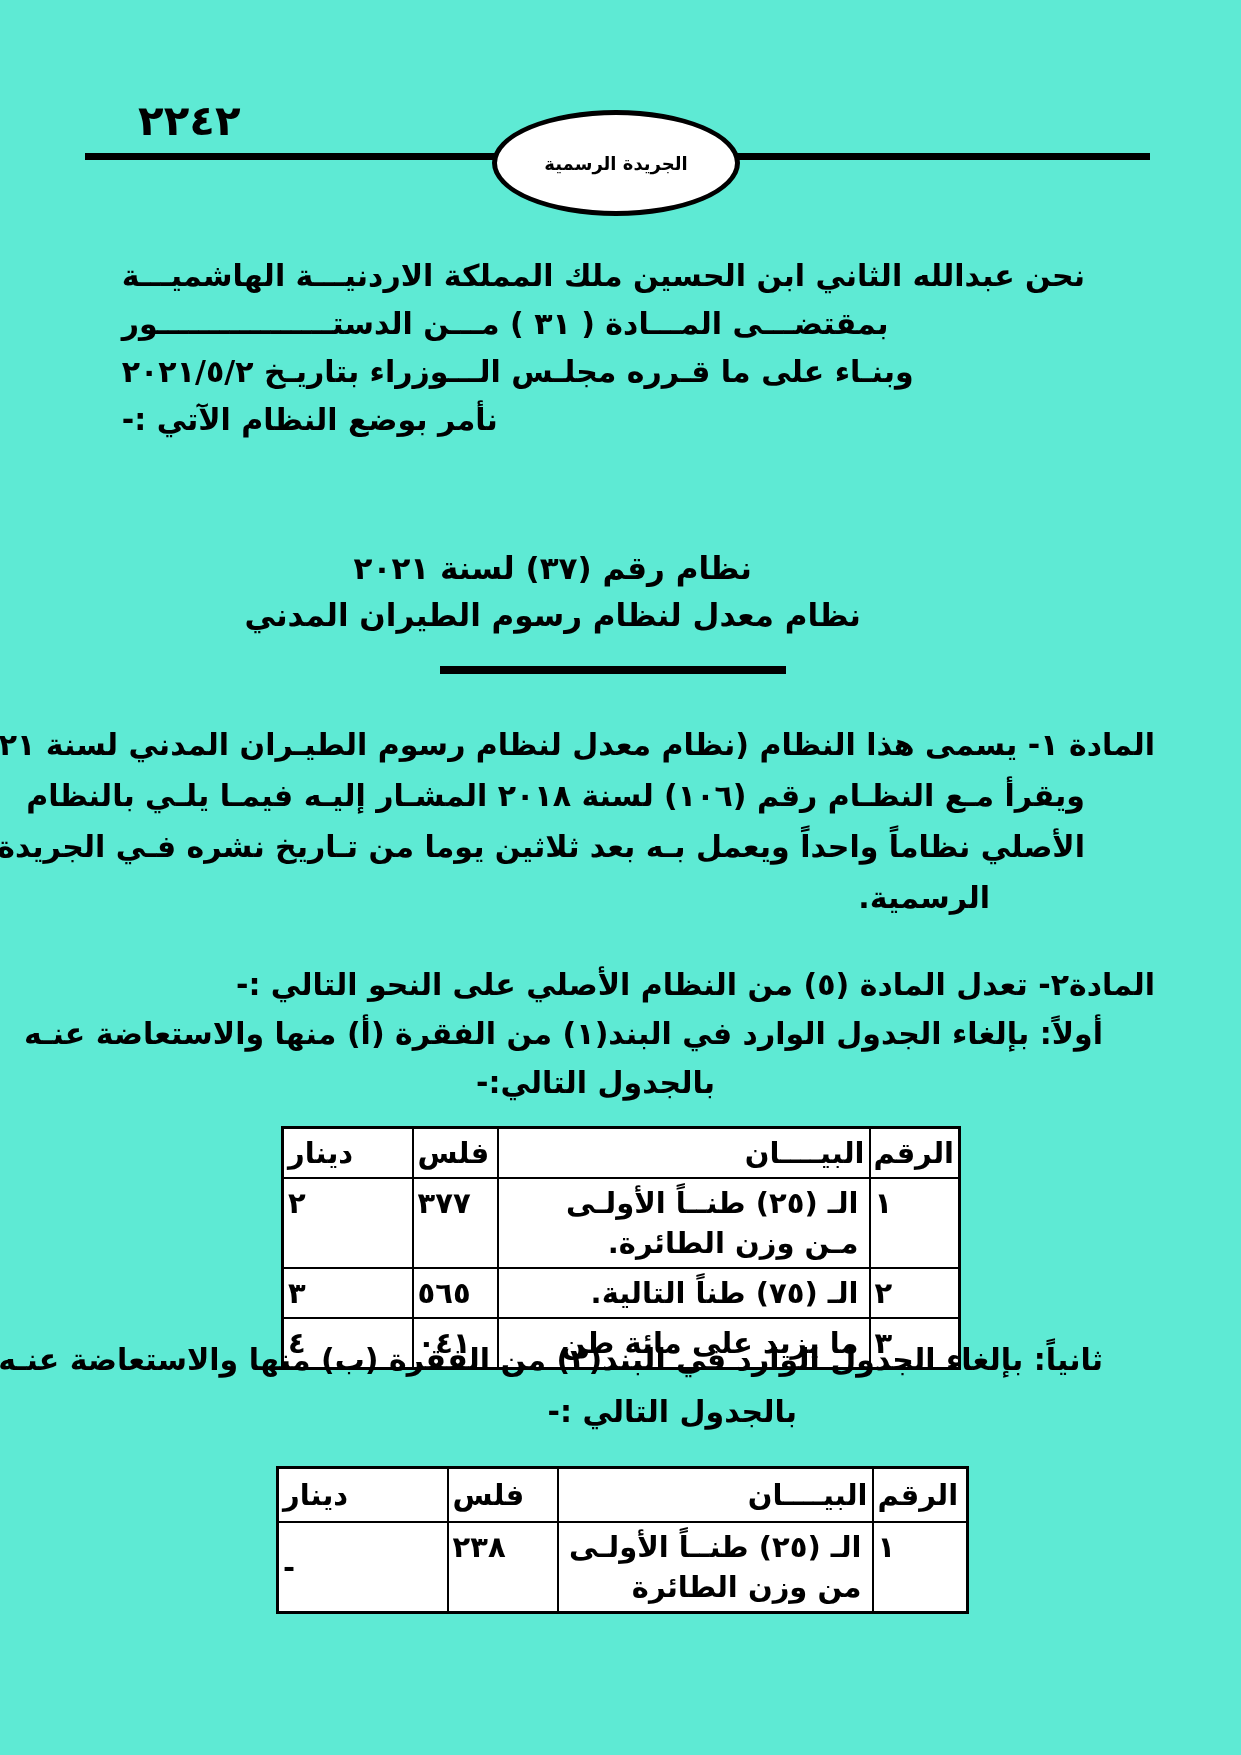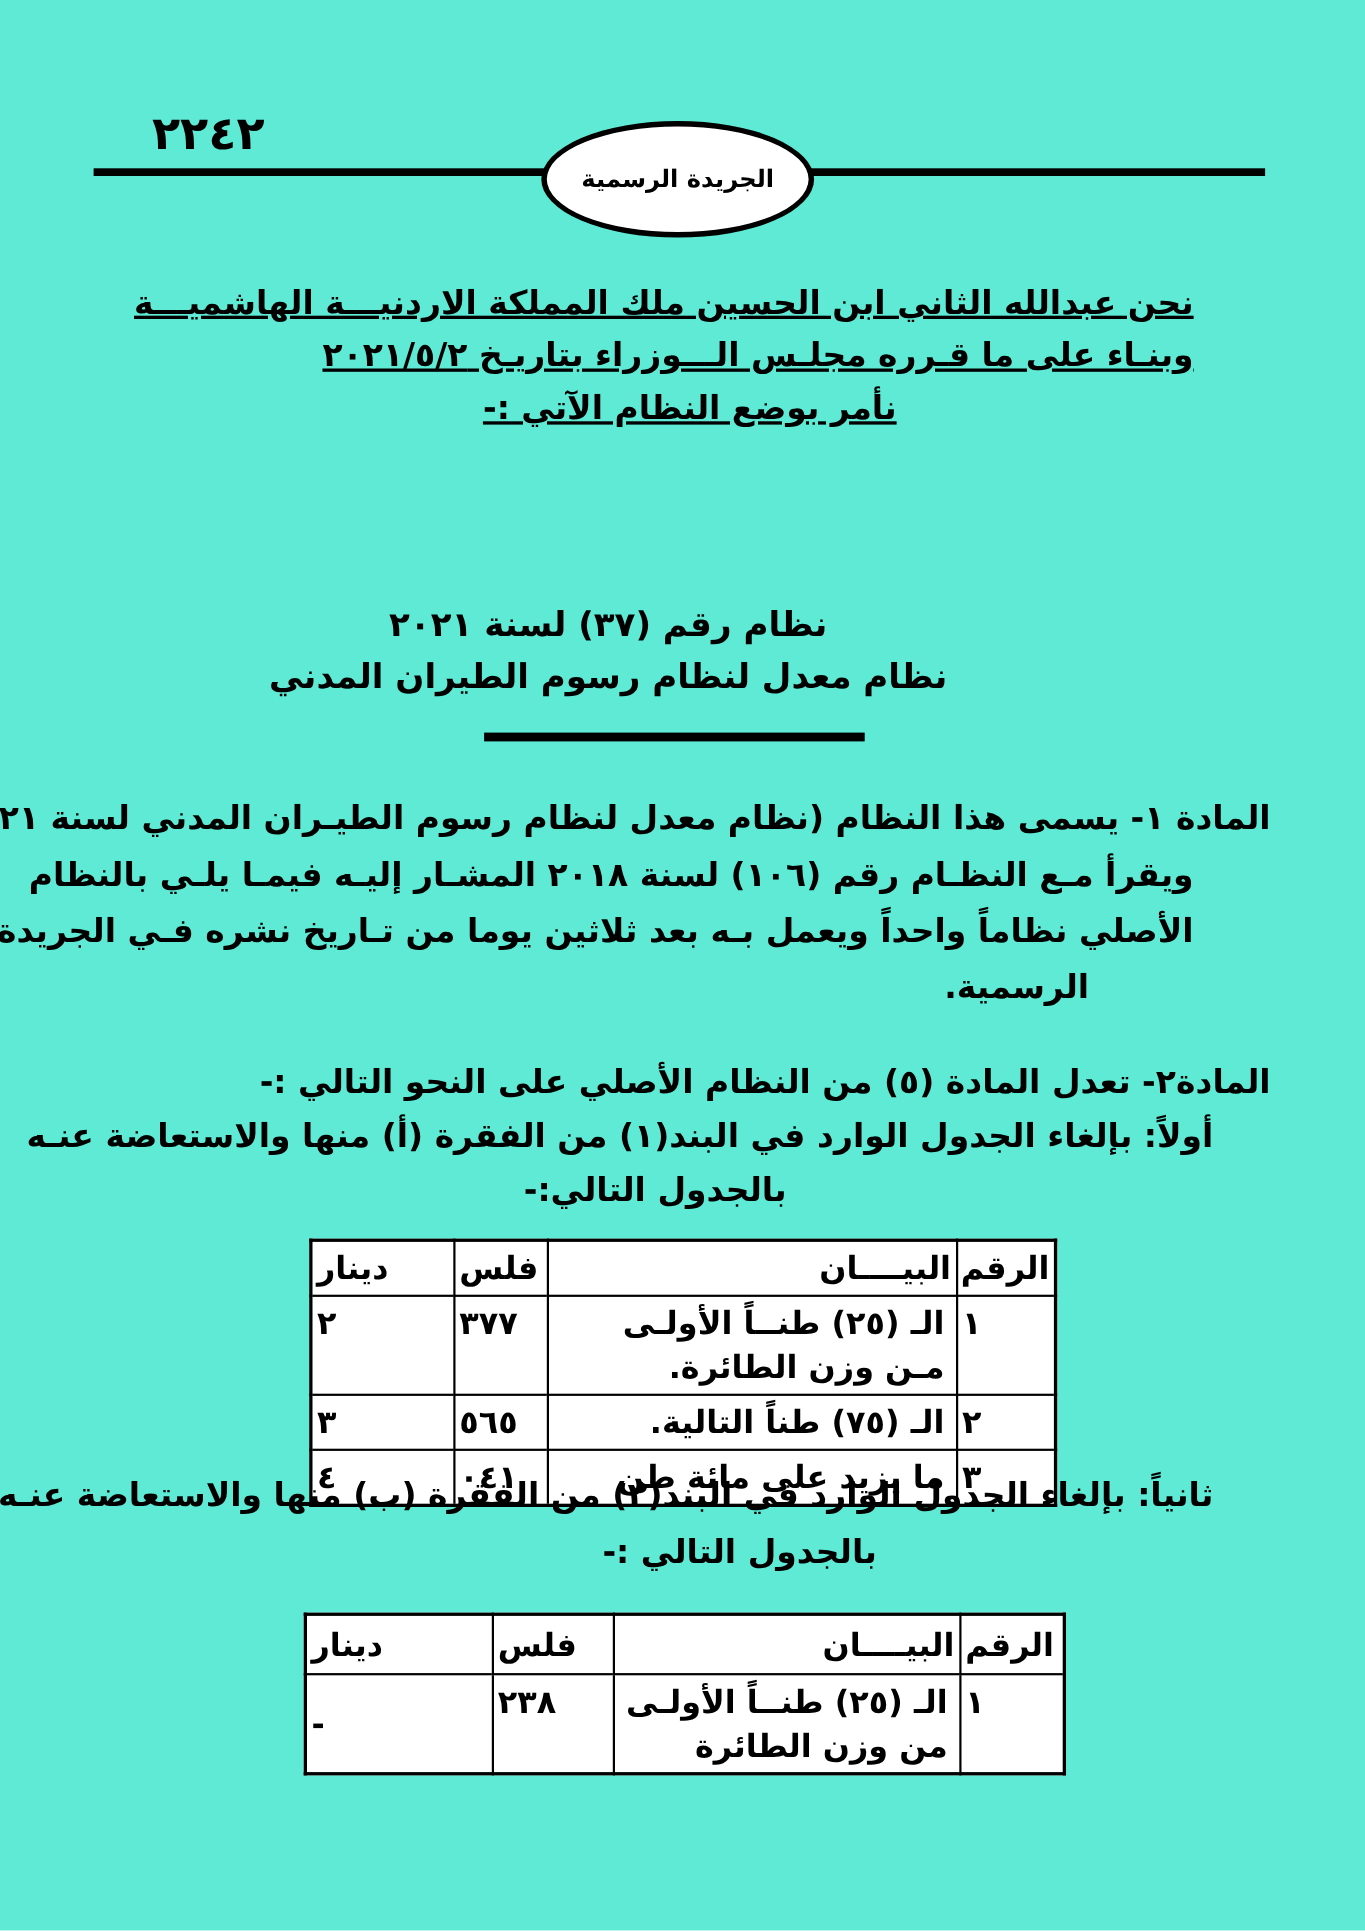--- a/index.html
+++ b/index.html
@@ -19,25 +19,25 @@
   }
   .header-rule {
     position:absolute; top:153px; left:85px;
     width:1065px; height:7px; background:#000; z-index:1;
   }
   .gazette-oval {
     position:absolute; left:492px; top:110px;
     width:238px; height:96px;
     background:#fff; border:5px solid #000; border-radius:50%;
     display:flex; align-items:center; justify-content:center;
-    font-size:22px; z-index:2;
+    font-size:18px; z-index:2;
   }
   .preamble {
     position:absolute; top:252px; right:156px;
-    text-align:right; font-size:30px; line-height:48px; white-space:nowrap;text-decoration:underline;
+    text-align:left; font-size:30px; line-height:48px; white-space:nowrap;
   }
   .preamble .royal-order { margin-right:270px; }
   .decree-title {
     position:absolute; top:545px; right:380px;
     text-align:center; font-size:31px; line-height:47px; white-space:nowrap;
   }
   .title-underline {
     position:absolute; top:666px; left:440px;
     width:346px; height:8px; background:#000;
   }
@@ -84,20 +84,21 @@
   <div class="page-number">٢٢٤٢</div>
 
   <div class="header-rule"></div>
 
   <div class="gazette-oval">
     <span>الجريدة الرسمية</span>
   </div>
 
   <div class="preamble">
     <div>نحن عبدالله الثاني ابن الحسين ملك المملكة الاردنيـــة الهاشميـــة</div>
+    <div>بمقتضـــى المـــادة ( ٣١ ) مـــن الدستـــــــــــــــــور</div>
     <div>وبنـاء على ما قـرره مجلـس الـــوزراء بتاريـخ ٢٠٢١/٥/٢</div>
     <div class="royal-order">نأمر بوضع النظام الآتي :-</div>
   </div>
 
   <div class="decree-title">
     <div>نظام رقم (٣٧) لسنة ٢٠٢١</div>
     <div>نظام معدل لنظام رسوم الطيران المدني</div>
   </div>
 
   <div class="title-underline"></div>

